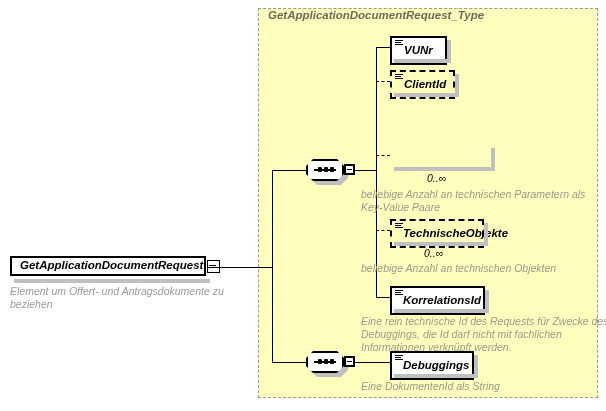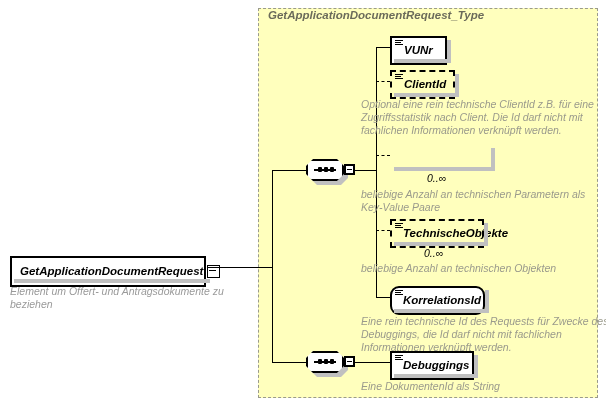--- a/index.html
+++ b/index.html
@@ -35,21 +35,21 @@
 
   
   .anno{position:absolute;font-size:10.5px;color:#9a9a8c;line-height:13px;
         white-space:pre-line;}
   .anno.root{color:#9a9a9a;}
 
   
   .card{position:absolute;font-size:10.5px;color:#000;white-space:nowrap;}
 
   
-  .root-node{position:absolute;left:10px;top:256px;width:196px;height:31px;
+  .root-node{position:absolute;left:10px;top:256px;width:196px;height:20px;
              background:#fff;border:2px solid #000;box-sizing:border-box;
              display:flex;align-items:center;}
   .root-label{font-size:11.5px;font-weight:bold;color:#000;padding-left:8px;
               white-space:nowrap;line-height:1;}
   .minus-box{position:relative;width:11px;height:11px;border:1px solid #000;
              background:#fff;flex:0 0 auto;}
   .minus-box::before{content:"";position:absolute;left:1px;top:4px;width:7px;height:1px;
                      background:#000;}
 
   
@@ -127,23 +127,20 @@
   <div class="node-shadow" style="left:394px;top:93px;width:65px;height:4px;"></div>
   <div class="node-shadow" style="left:455px;top:74px;width:4px;height:23px;"></div>
   <div class="node optional" style="left:390px;top:70px;width:65px;">
     <span class="seq-glyph">
         <i></i>
         <i></i>
         <i></i>
       </span>
     <span class="node-label">ClientId</span>
   </div>
-  <div class="anno" style="left:361px;top:98px;width:240px;">Optional eine rein technische ClientId z.B. für eine
-Zugriffsstatistik nach Client. Die Id darf nicht mit
-fachlichen Informationen verknüpft werden.</div>
 
   <div class="node-shadow" style="left:394px;top:167px;width:101px;height:4px;"></div>
   <div class="node-shadow" style="left:491px;top:148px;width:4px;height:23px;"></div>
   <div class="card" style="left:427px;top:172px;">0..∞</div>
   <div class="anno" style="left:361px;top:188px;width:240px;">beliebige Anzahl an technischen Parametern als
 Key-Value Paare</div>
 
   <div class="node-shadow" style="left:394px;top:242px;width:94px;height:4px;"></div>
   <div class="node-shadow" style="left:484px;top:223px;width:4px;height:23px;"></div>
   <div class="node optional" style="left:390px;top:219px;width:94px;">
@@ -152,21 +149,21 @@
         <i></i>
         <i></i>
       </span>
     <span class="node-label" style="padding-left:11px;">TechnischeObjekte</span>
   </div>
   <div class="card" style="left:424px;top:247px;">0..∞</div>
   <div class="anno" style="left:361px;top:262px;width:250px;">beliebige Anzahl an technischen Objekten</div>
 
   <div class="node-shadow" style="left:394px;top:309px;width:95px;height:4px;"></div>
   <div class="node-shadow" style="left:485px;top:290px;width:4px;height:23px;"></div>
-  <div class="node" style="left:390px;top:286px;width:95px;border-radius:9px;">
+  <div class="node" style="left:390px;top:286px;width:95px;">
     <span class="seq-glyph">
         <i></i>
         <i></i>
         <i></i>
       </span>
     <span class="node-label" style="padding-left:11px;">KorrelationsId</span>
   </div>
   <div class="anno" style="left:361px;top:315px;width:250px;">Eine rein technische Id des Requests für Zwecke des
 Debuggings, die Id darf nicht mit fachlichen
 Informationen verknüpft werden.</div>

